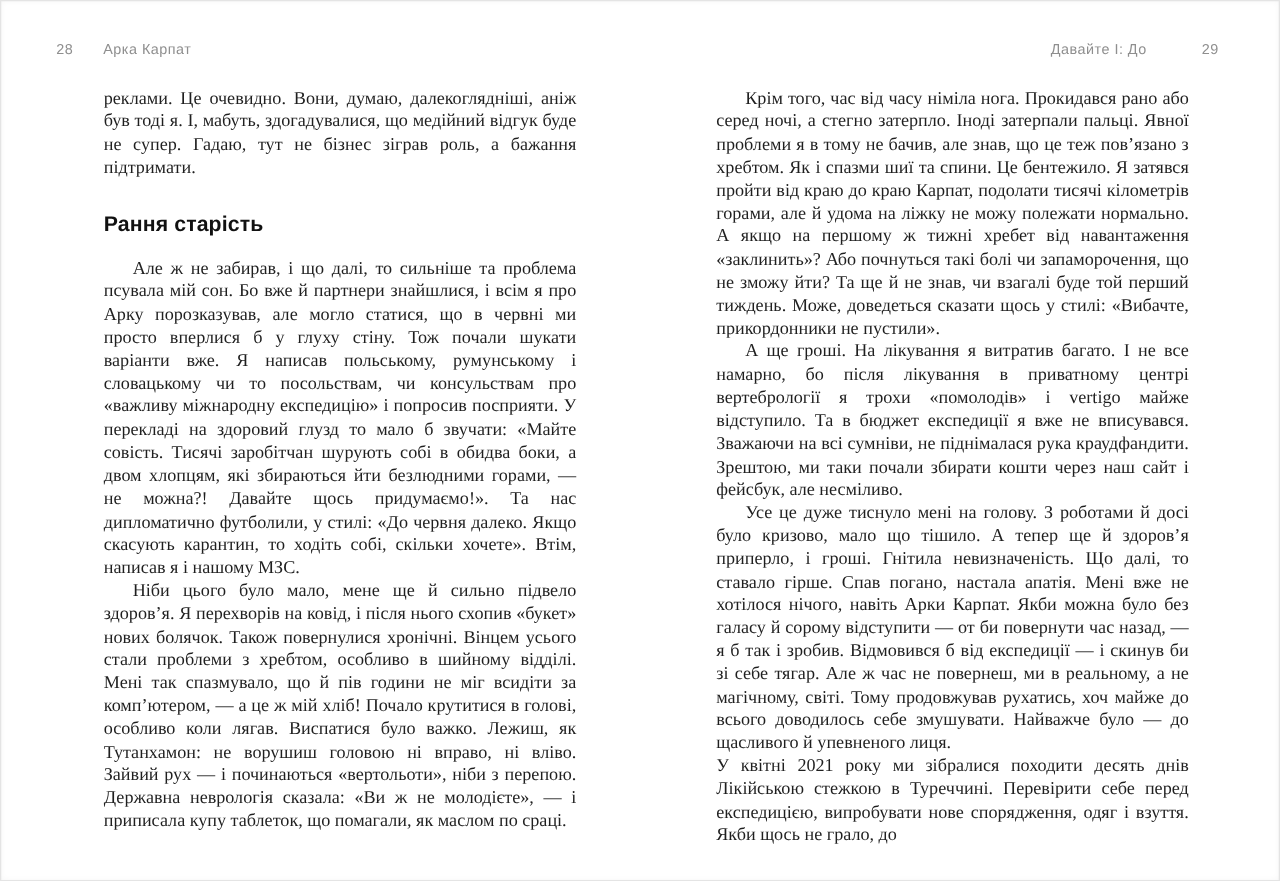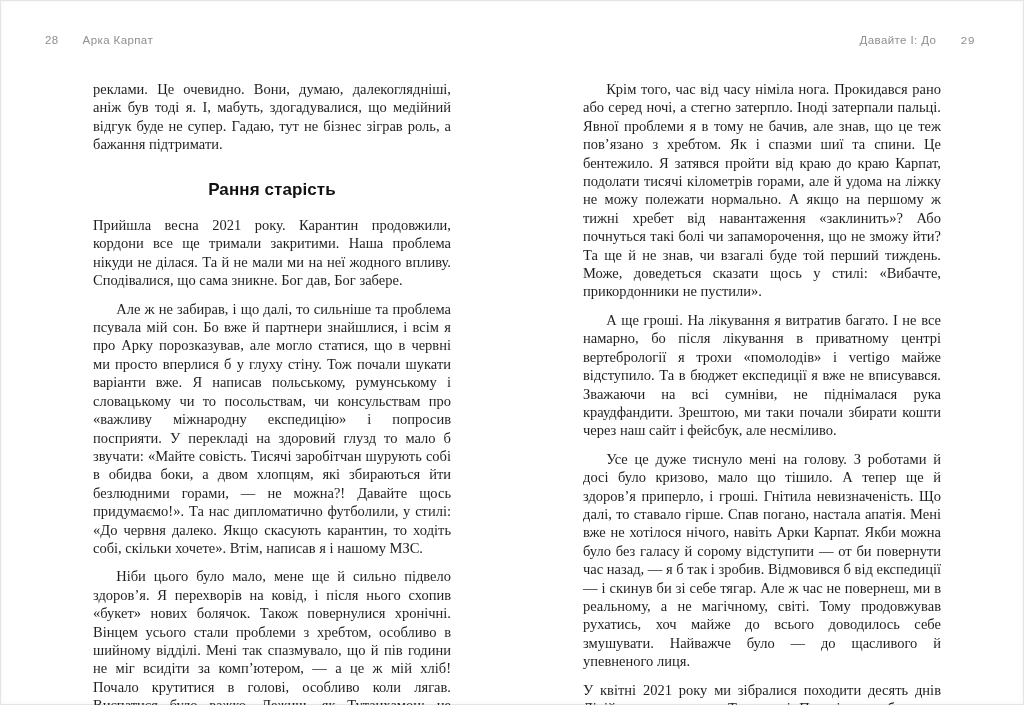--- a/index.html
+++ b/index.html
@@ -38,65 +38,63 @@
     left: 45px;
   }
   .running-head-left .head-title {
     margin-left: 24px;
   }
   .running-head-right {
     right: 49px;
     text-align: right;
   }
   .running-head-right .page-num {
-    margin-left: 24px;
-    font-family: Liberation Mono, monospace;
+    margin-left: 44px;
   }
   
   .body-text {
     position: absolute;
     top: 70px;
     width: 378px;
     text-align: justify;
     font-size: 14.5px;
     line-height: 18.4px;
   }
   .body-left  { left: 83px; }
   .body-right { left: 61px; }
   .body-text p {
-    margin: 10px;
+    margin: 0;
     text-indent: 1.6em;
     font-family: Liberation Serif, serif;
   }
   .body-text p.no-indent {
     text-indent: 0;
   }
   .body-text h2 {
     font-family: "Liberation Sans", sans-serif;
     font-weight: 700;
     font-size: 17px;
     color: #111111;
     margin: 27px 0 17px 0;
-    text-align: center;
+    text-align: left;
     letter-spacing: 0.1px;
   }
 </style>
 </head>
 <body>
 
 <div class="spread">
 
   <div class="page">
     <div class="running-head running-head-left">
       <span class="page-num">28</span><span class="head-title">Арка Карпат</span>
     </div>
     <div class="body-text body-left">
       <p class="no-indent">реклами. Це очевидно. Вони, думаю, далекоглядніші, аніж був тоді я. І, мабуть, здогадувалися, що медійний відгук буде не супер. Гадаю, тут не бізнес зіграв роль, а бажання підтримати.</p>
       <h2>Рання старість</h2>
-      <p class="no-indent">Прийшла весна 2021 року. Карантин продовжили, кордони все ще тримали закритими. Наша проблема нікуди не ділася. Та й не мали ми на неї жодного впливу. Сподівалися, що сама зникне. Бог дав, Бог забере.</p>
       <p>Але ж не забирав, і що далі, то сильніше та проблема псувала мій сон. Бо вже й партнери знайшлися, і всім я про Арку порозказував, але могло статися, що в червні ми просто вперлися б у глуху стіну. Тож почали шукати варіанти вже. Я написав польському, румунському і словацькому чи то посольствам, чи консульствам про «важливу міжнародну експедицію» і попросив посприяти. У перекладі на здоровий глузд то мало б звучати: «Майте совість. Тисячі заробітчан шурують собі в обидва боки, а двом хлопцям, які збираються йти безлюдними горами, — не можна?! Давайте щось придумаємо!». Та нас дипломатично футболили, у стилі: «До червня далеко. Якщо скасують карантин, то ходіть собі, скільки хочете». Втім, написав я і нашому МЗС.</p>
       <p>Ніби цього було мало, мене ще й сильно підвело здоров’я. Я перехворів на ковід, і після нього схопив «букет» нових болячок. Також повернулися хронічні. Вінцем усього стали проблеми з хребтом, особливо в шийному відділі. Мені так спазмувало, що й пів години не міг всидіти за комп’ютером, — а це ж мій хліб! Почало крутитися в голові, особливо коли лягав. Виспатися було важко. Лежиш, як Тутанхамон: не ворушиш головою ні вправо, ні вліво. Зайвий рух — і починаються «вертольоти», ніби з перепою. Державна неврологія сказала: «Ви ж не молодієте», — і приписала купу таблеток, що помагали, як маслом по сраці.</p>
     </div>
   </div>
 
   <div class="page">
     <div class="running-head running-head-right">
       <span class="head-title">Давайте І: До</span><span class="page-num">29</span>
     </div>
     <div class="body-text body-right">

